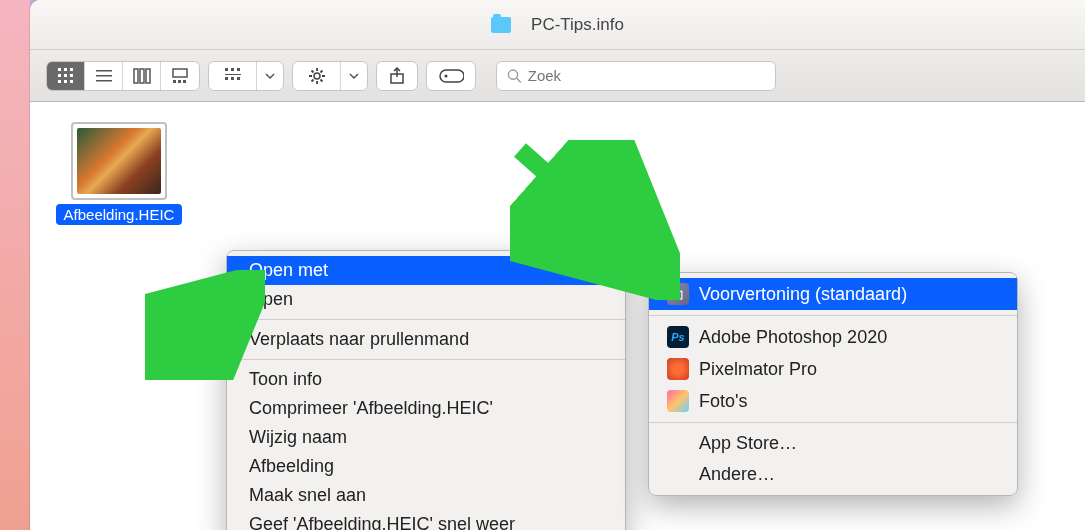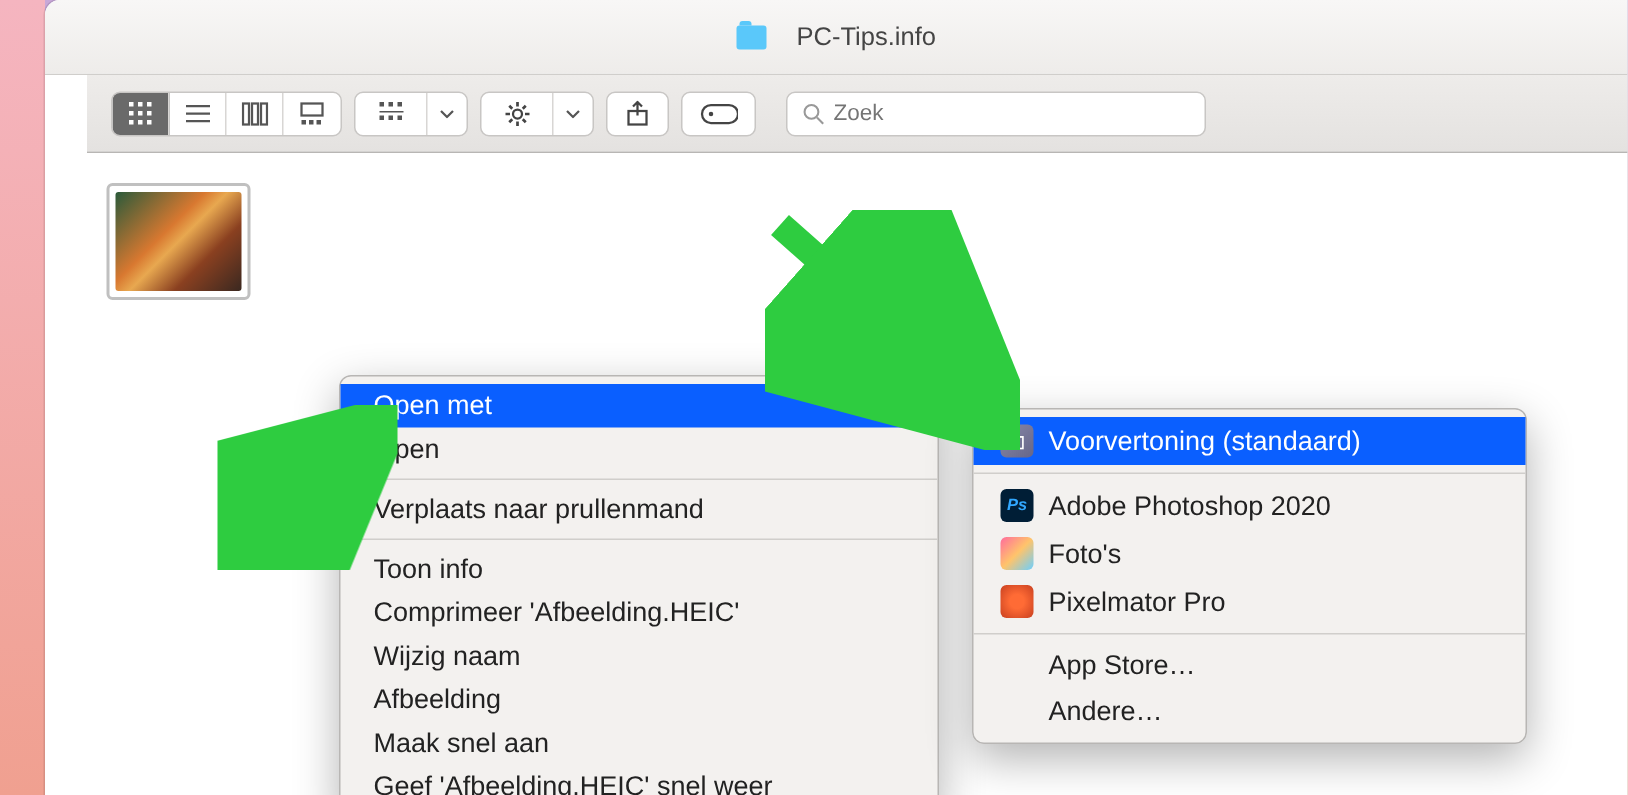--- a/index.html
+++ b/index.html
@@ -4,21 +4,21 @@
   <style>
     * { box-sizing: border-box; margin: 0; padding: 0; font-family: -apple-system, BlinkMacSystemFont, "Helvetica Neue", sans-serif; }
     body { width: 1085px; height: 530px; background: linear-gradient(180deg, #c8a8d8 0%, #e8c8b0 60%, #d8a080 100%); overflow: hidden; position: relative; }
     .left-stripe { position: absolute; left: 0; top: 0; width: 30px; height: 530px; background: linear-gradient(180deg, #f5b5c0 0%, #f0a090 100%); }
     .window { position: absolute; left: 30px; top: 0; right: 0; bottom: 0; background: #fff; border-top-left-radius: 10px; box-shadow: 0 0 0 1px rgba(0,0,0,0.1); }
     .titlebar { height: 50px; background: linear-gradient(180deg, #f8f7f6 0%, #eeecea 100%); border-bottom: 1px solid #d0cecb; display: flex; align-items: center; justify-content: center; border-top-left-radius: 10px; }
     .titlebar-content { display: flex; align-items: center; gap: 8px; }
     .folder-icon { width: 20px; height: 16px; background: #5ac8fa; border-radius: 2px; position: relative; }
     .folder-icon::before { content: ''; position: absolute; top: -3px; left: 2px; width: 8px; height: 3px; background: #5ac8fa; border-radius: 2px 2px 0 0; }
     .title-text { font-size: 17px; color: #444; font-weight: 400; margin-left: 12px; }
-    .toolbar { height: 52px; background: linear-gradient(180deg, #eeecea 0%, #e4e2e0 100%); border-bottom: 1px solid #b8b6b4; display: flex; align-items: center; padding: 0 16px; gap: 8px; margin-left: 28px; }
+    .toolbar { height: 52px; background: linear-gradient(180deg, #eeecea 0%, #e4e2e0 100%); border-bottom: 1px solid #b8b6b4; display: flex; align-items: center; padding: 0 16px; gap: 8px; }
     .btn-group { display: flex; background: #fff; border: 1px solid #c8c6c4; border-radius: 6px; overflow: hidden; height: 30px; }
     .btn-seg { width: 38px; display: flex; align-items: center; justify-content: center; border-right: 1px solid #d8d6d4; cursor: pointer; }
     .btn-seg:last-child { border-right: none; }
     .btn-seg.active { background: #6a6a6a; }
     .btn-single { width: 42px; height: 30px; background: #fff; border: 1px solid #c8c6c4; border-radius: 6px; display: flex; align-items: center; justify-content: center; cursor: pointer; }
     .search-box { flex: 1; max-width: 280px; height: 30px; background: #fff; border: 1px solid #c8c6c4; border-radius: 6px; display: flex; align-items: center; padding: 0 10px; gap: 6px; margin-left: 12px; }
     .search-box input { border: none; outline: none; font-size: 15px; color: #888; width: 100%; background: transparent; }
     .content { background: #fff; height: calc(100% - 102px); padding: 20px 24px; position: relative; }
     .file-item { width: 130px; display: flex; flex-direction: column; align-items: center; gap: 4px; }
     .file-thumb { width: 96px; height: 78px; border: 2px solid #c0c0c0; border-radius: 4px; padding: 4px; background: #fff; }
@@ -146,20 +146,21 @@
         </svg>
       <input type="text" placeholder="Zoek" style="">
     </div>
   </div>
 
   <div class="content">
     <div class="file-item">
       <div class="file-thumb">
         <div class="thumb-inner"></div>
       </div>
+      <div class="file-label">Afbeelding.HEIC</div>
     </div>
   </div>
 </div>
 
 <div class="context-menu">
   <div class="menu-item highlighted">
     <span>Open met</span>
     <span class="submenu-arrow">▶</span>
   </div>
   <div class="menu-item">
@@ -194,26 +195,26 @@
   <div class="sub-item highlighted">
     <div class="app-icon ic-preview">◧</div>
     <span>Voorvertoning (standaard)</span>
   </div>
   <div class="menu-sep"></div>
   <div class="sub-item">
     <div class="app-icon ic-ps">Ps</div>
     <span>Adobe Photoshop 2020</span>
   </div>
   <div class="sub-item">
+    <div class="app-icon ic-pixelmator"></div>
+    <span>Pixelmator Pro</span>
+  </div>
+  <div class="sub-item">
     <div class="app-icon ic-photos"></div>
     <span>Foto's</span>
-  </div>
-  <div class="sub-item">
-    <div class="app-icon ic-pixelmator"></div>
-    <span>Pixelmator Pro</span>
   </div>
   <div class="menu-sep"></div>
   <div class="sub-item">
     <div style="width:22px"></div>
     <span>App Store…</span>
   </div>
   <div class="sub-item">
     <div style="width:22px"></div>
     <span>Andere…</span>
   </div>

